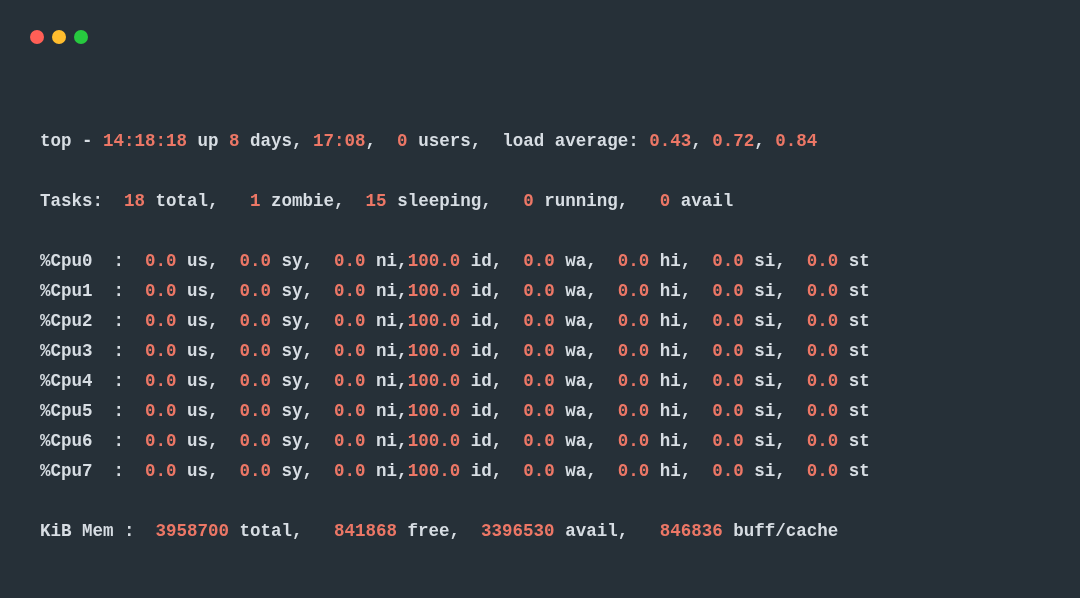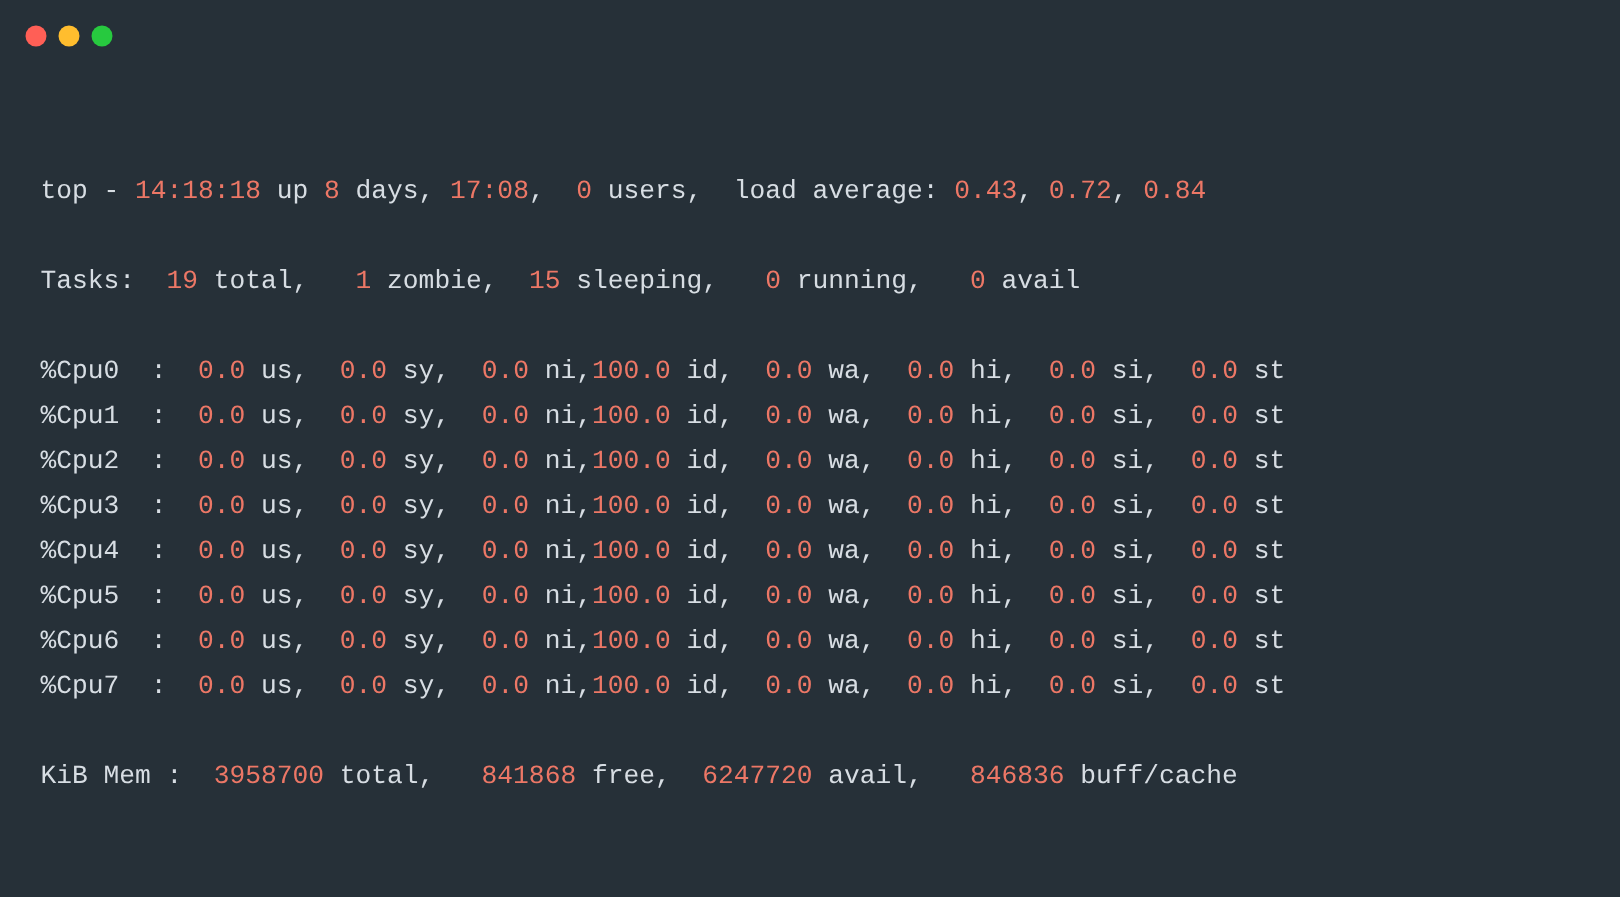--- a/index.html
+++ b/index.html
@@ -9,21 +9,22 @@
     height: 598px;
     background: #263038;
     overflow: hidden;
   }
   .window {
     width: 1080px;
     height: 594px;
     background: #263038;
     position: relative;
     box-sizing: border-box;
-    padding: 3px;
+    padding: 16px;
+    font-weight: bold;
   }
   .titlebar {
     display: flex;
     align-items: center;
     gap: 8px;
     padding: 12px 14px 0 14px;
     height: 30px;
     box-sizing: border-box;
   }
   .dot {
@@ -50,20 +51,20 @@
 
 <div class="window">
   <div class="titlebar">
     <div class="dot red"></div>
     <div class="dot yellow"></div>
     <div class="dot green"></div>
   </div>
 
   <div class="term">
 <div><span>top - </span><span class="accent">14:18:18</span><span> up </span><span class="accent">8</span><span> days, </span><span class="accent">17:08</span><span>,  </span><span class="accent">0</span><span> users,  load average: </span><span class="accent">0.43</span><span>, </span><span class="accent">0.72</span><span>, </span><span class="accent">0.84</span></div>
-<div><span>Tasks:  </span><span class="accent">19</span><span> total,   </span><span class="accent">1</span><span> zombie,  </span><span class="accent">15</span><span> sleeping,   </span><span class="accent">0</span><span> running,   </span><span class="accent">0</span><span> avail</span></div>
+<div><span>Tasks:  </span><span class="accent">18</span><span> total,   </span><span class="accent">1</span><span> zombie,  </span><span class="accent">15</span><span> sleeping,   </span><span class="accent">0</span><span> running,   </span><span class="accent">0</span><span> avail</span></div>
 <div id="cpu-lines"><div>%Cpu0  :  <span class="accent">0.0</span> us,  <span class="accent">0.0</span> sy,  <span class="accent">0.0</span> ni,<span class="accent">100.0</span> id,  <span class="accent">0.0</span> wa,  <span class="accent">0.0</span> hi,  <span class="accent">0.0</span> si,  <span class="accent">0.0</span> st</div><div>%Cpu1  :  <span class="accent">0.0</span> us,  <span class="accent">0.0</span> sy,  <span class="accent">0.0</span> ni,<span class="accent">100.0</span> id,  <span class="accent">0.0</span> wa,  <span class="accent">0.0</span> hi,  <span class="accent">0.0</span> si,  <span class="accent">0.0</span> st</div><div>%Cpu2  :  <span class="accent">0.0</span> us,  <span class="accent">0.0</span> sy,  <span class="accent">0.0</span> ni,<span class="accent">100.0</span> id,  <span class="accent">0.0</span> wa,  <span class="accent">0.0</span> hi,  <span class="accent">0.0</span> si,  <span class="accent">0.0</span> st</div><div>%Cpu3  :  <span class="accent">0.0</span> us,  <span class="accent">0.0</span> sy,  <span class="accent">0.0</span> ni,<span class="accent">100.0</span> id,  <span class="accent">0.0</span> wa,  <span class="accent">0.0</span> hi,  <span class="accent">0.0</span> si,  <span class="accent">0.0</span> st</div><div>%Cpu4  :  <span class="accent">0.0</span> us,  <span class="accent">0.0</span> sy,  <span class="accent">0.0</span> ni,<span class="accent">100.0</span> id,  <span class="accent">0.0</span> wa,  <span class="accent">0.0</span> hi,  <span class="accent">0.0</span> si,  <span class="accent">0.0</span> st</div><div>%Cpu5  :  <span class="accent">0.0</span> us,  <span class="accent">0.0</span> sy,  <span class="accent">0.0</span> ni,<span class="accent">100.0</span> id,  <span class="accent">0.0</span> wa,  <span class="accent">0.0</span> hi,  <span class="accent">0.0</span> si,  <span class="accent">0.0</span> st</div><div>%Cpu6  :  <span class="accent">0.0</span> us,  <span class="accent">0.0</span> sy,  <span class="accent">0.0</span> ni,<span class="accent">100.0</span> id,  <span class="accent">0.0</span> wa,  <span class="accent">0.0</span> hi,  <span class="accent">0.0</span> si,  <span class="accent">0.0</span> st</div><div>%Cpu7  :  <span class="accent">0.0</span> us,  <span class="accent">0.0</span> sy,  <span class="accent">0.0</span> ni,<span class="accent">100.0</span> id,  <span class="accent">0.0</span> wa,  <span class="accent">0.0</span> hi,  <span class="accent">0.0</span> si,  <span class="accent">0.0</span> st</div></div>
-<div><span>KiB Mem :  </span><span class="accent">3958700</span><span> total,   </span><span class="accent">841868</span><span> free,  </span><span class="accent">6247720</span><span> avail,   </span><span class="accent">846836</span><span> buff/cache</span></div>
+<div><span>KiB Mem :  </span><span class="accent">3958700</span><span> total,   </span><span class="accent">841868</span><span> free,  </span><span class="accent">3396530</span><span> avail,   </span><span class="accent">846836</span><span> buff/cache</span></div>
 
 
 
   </div>
 </div>
 
 </body></html>

